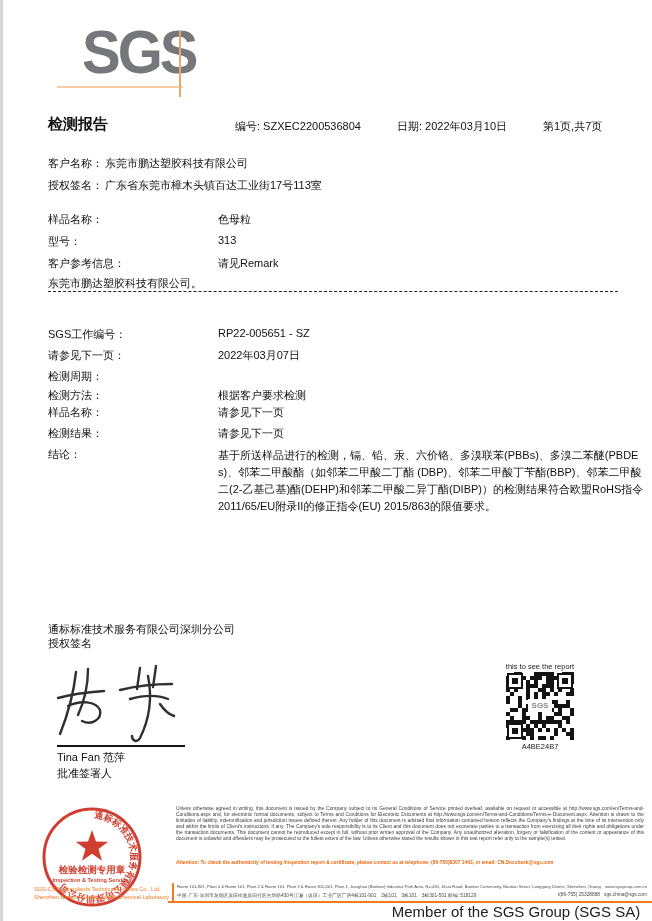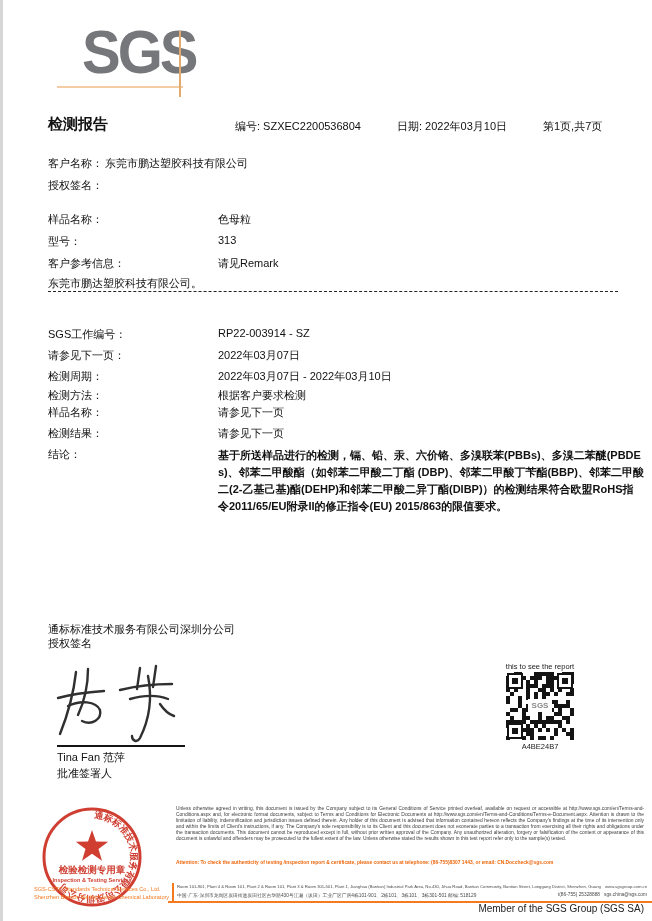--- a/index.html
+++ b/index.html
@@ -24,21 +24,21 @@
   .row{left:0;width:652px;height:16px;font-size:11px;color:#111;}
   .row .lbl{position:absolute;left:48px;white-space:nowrap;}
   .row .val{position:absolute;white-space:nowrap;}
   .v105{left:105px;} .v218{left:218px;}
 
   .note{left:48px;top:276px;font-size:11px;color:#111;}
   .dashed-sep{left:48px;top:291px;width:570px;border-top:1.6px dashed #222;height:0;}
 
   .conclusion-lbl{left:48px;top:447px;font-size:11px;color:#111;}
   .conclusion-txt{left:218px;top:447px;width:426px;font-size:11px;line-height:17px;
-    color:#111;text-align:left;word-break:break-all;font-weight:bold;}
+    color:#111;text-align:left;word-break:break-all;}
 
   
   .sig-company{left:48px;top:622px;font-size:11px;color:#111;}
   .sig-auth{left:48px;top:636px;font-size:11px;color:#111;}
   .sig-svg{left:52px;top:658px;}
   .sig-line{left:57px;top:745px;width:128px;height:2px;background:#151515;}
   .sig-name{left:57px;top:750px;font-size:11px;color:#111;}
   .sig-title{left:57px;top:766px;font-size:11px;color:#111;}
 
   
@@ -58,21 +58,21 @@
   .company-en{left:34px;font-size:5.6px;color:#f4791f;white-space:nowrap;}
   .disclaimer{left:176px;top:806px;width:468px;font-size:4.9px;line-height:5.9px;
     color:#3c3c3c;text-align:justify;}
   .attention{left:176px;top:860px;width:468px;font-size:4.9px;line-height:5.9px;
     color:#ec670c;font-weight:bold;}
   .addr-vbar{left:172px;top:883px;width:2px;height:18px;background:#f4791f;}
   .addr-row{left:177px;width:470px;font-size:4.2px;color:#4a4a4a;white-space:nowrap;display:flex;}
   .addr-row .a-main{flex:1;overflow:hidden;}
   .addr-row .a-right{margin-left:4px;}
   .addr-hline{left:168px;top:901px;width:484px;height:2px;background:#f4791f;}
-  .member{left:388px;top:903px;width:256px;font-size:10px;color:#222;text-align:right;}
+  .member{left:388px;top:903px;width:256px;font-size:15px;color:#222;text-align:center;}
 </style>
 </head>
 <body>
 
 <div class="abs edge-strip"></div>
 
 <div class="abs sgs-logo">SGS</div>
 <div class="abs logo-hline"></div>
 <div class="abs logo-vline"></div>
 
@@ -80,47 +80,47 @@
 <div class="abs hdr-item" style="left:235px;">编号: SZXEC2200536804</div>
 <div class="abs hdr-item" style="left:397px;">日期: 2022年03月10日</div>
 <div class="abs hdr-item" style="left:543px;">第1页,共7页</div>
 
 <div class="abs row" style="top:156px;">
   <span class="lbl">客户名称：</span>
   <span class="val v105">东莞市鹏达塑胶科技有限公司</span>
 </div>
 <div class="abs row" style="top:178px;">
   <span class="lbl">授权签名：</span>
+  <span class="val v105">广东省东莞市樟木头镇百达工业街17号113室</span>
 </div>
 <div class="abs row" style="top:212px;">
   <span class="lbl">样品名称：</span>
   <span class="val v218">色母粒</span>
 </div>
 <div class="abs row" style="top:234px;">
   <span class="lbl">型号：</span>
   <span class="val v218">313</span>
 </div>
 <div class="abs row" style="top:256px;">
   <span class="lbl">客户参考信息：</span>
   <span class="val v218">请见Remark</span>
 </div>
 <div class="abs note">东莞市鹏达塑胶科技有限公司。</div>
 <div class="abs dashed-sep"></div>
 
 <div class="abs row" style="top:327px;">
   <span class="lbl">SGS工作编号：</span>
-  <span class="val v218">RP22-003914 - SZ</span>
+  <span class="val v218">RP22-005651 - SZ</span>
 </div>
 <div class="abs row" style="top:348px;">
   <span class="lbl">请参见下一页：</span>
   <span class="val v218">2022年03月07日</span>
 </div>
 <div class="abs row" style="top:369px;">
   <span class="lbl">检测周期：</span>
-  <span class="val v218">2022年03月07日 - 2022年03月10日</span>
 </div>
 <div class="abs row" style="top:388px;">
   <span class="lbl">检测方法：</span>
   <span class="val v218">根据客户要求检测</span>
 </div>
 <div class="abs row" style="top:405px;">
   <span class="lbl">样品名称：</span>
   <span class="val v218">请参见下一页</span>
 </div>
 <div class="abs row" style="top:426px;">

